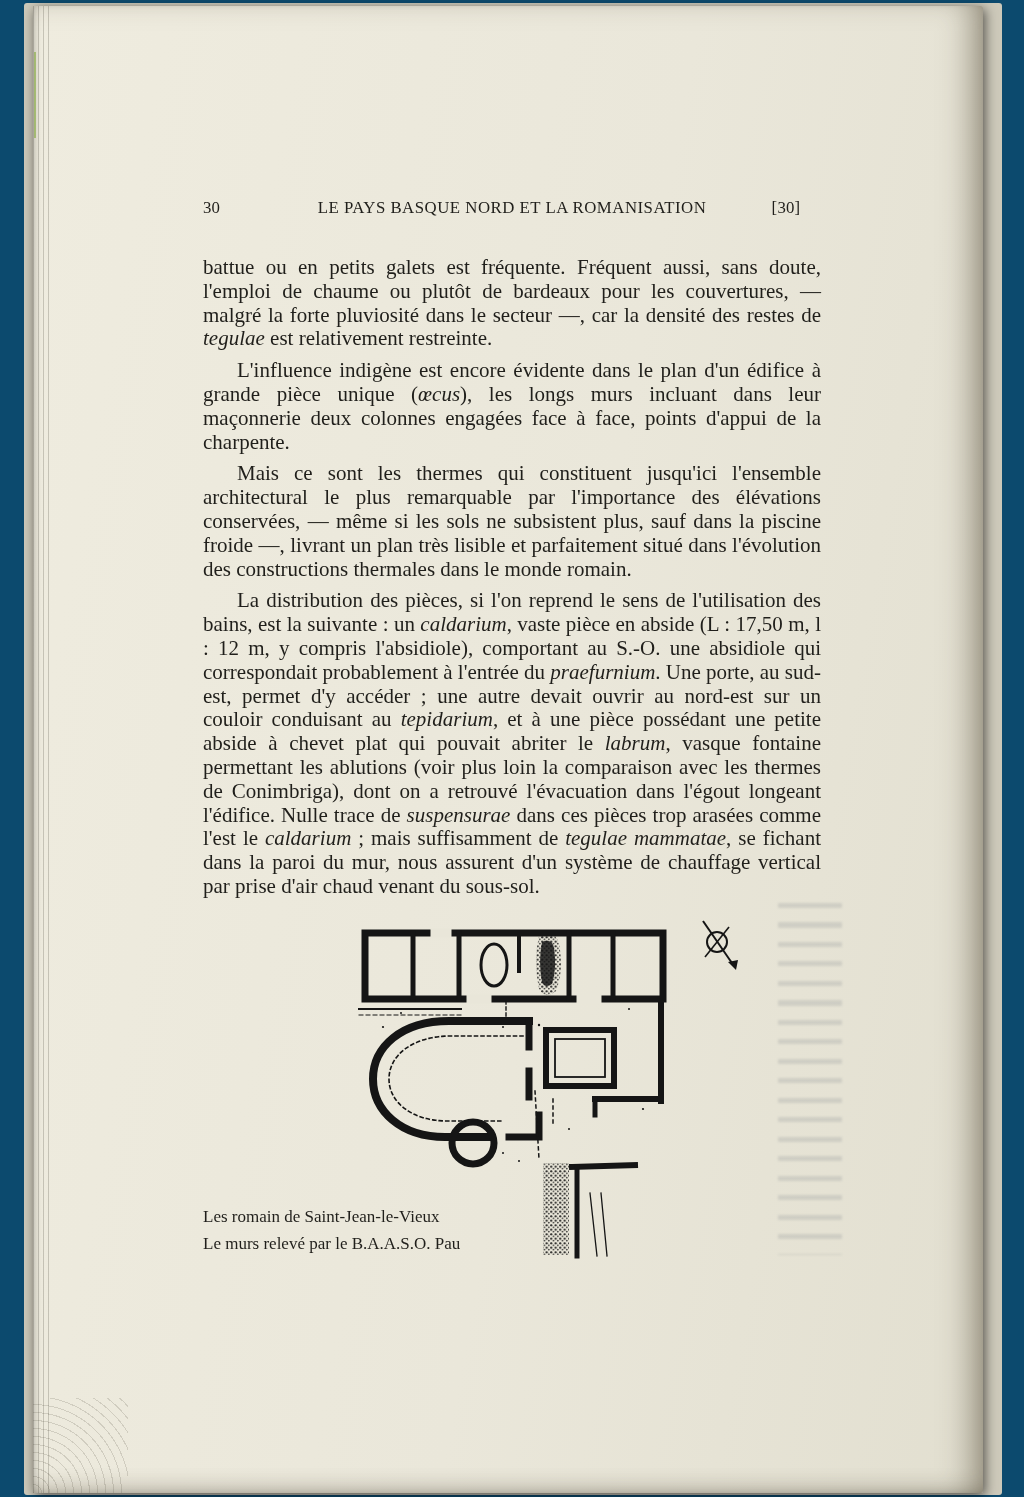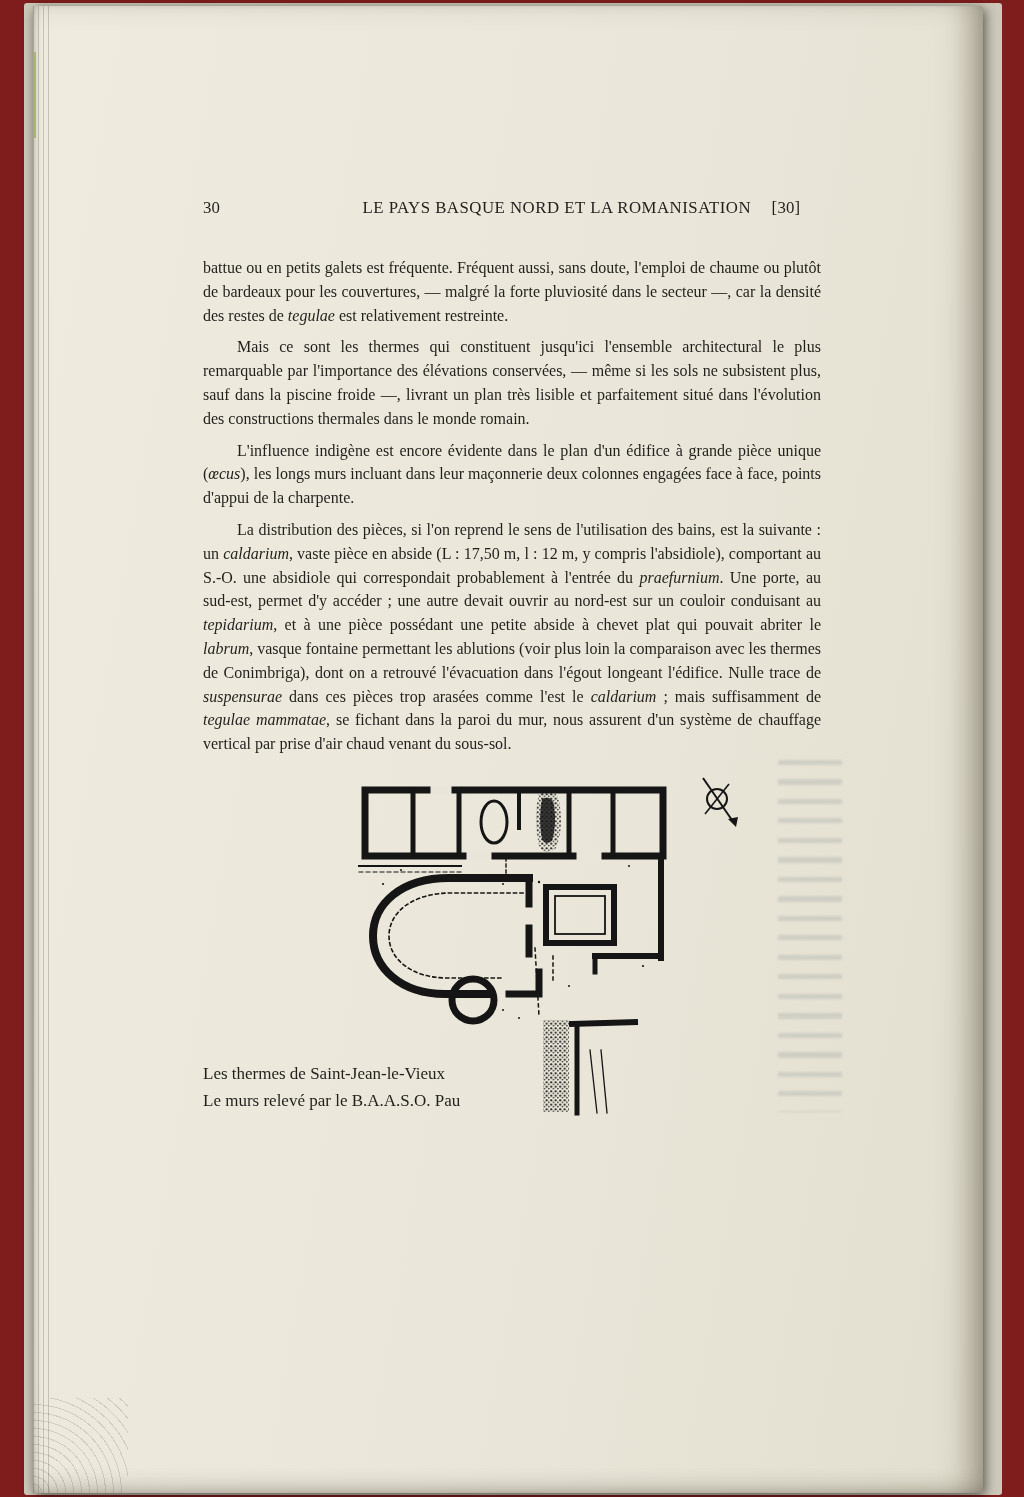--- a/index.html
+++ b/index.html
@@ -1,18 +1,18 @@
 <!DOCTYPE html>
 <html lang="fr"><head>
 <meta charset="utf-8">
 <style>
   html,body{margin:0;padding:0;background:#0b0b0b;}
   .scene{
     position:relative;width:1024px;height:1497px;overflow:hidden;
-    background:#7f1d1d;
+    background:#0c4a6e;
     font-family:"Liberation Serif","DejaVu Serif",serif;
     color:#201f1b;
   }
   
   .page-under{
     position:absolute;left:24px;top:3px;width:978px;height:1492px;
     background:#cdc9ba;border-radius:3px;
   }
   .page{
     position:absolute;left:33px;top:6px;width:950px;height:1487px;
@@ -39,26 +39,26 @@
     background:repeating-radial-gradient(circle at 0 100%,rgba(60,55,40,.16) 0 1px,rgba(0,0,0,0) 1px 8px);
   }
   .content{
     position:absolute;inset:0;box-sizing:border-box;
     padding:192px 162px 0 170px;
   }
   .runhead{
     display:flex;align-items:baseline;font-size:16.8px;letter-spacing:.2px;
   }
   .runhead .num{width:70px;}
-  .runhead .title{flex:1;text-align:right;letter-spacing:.5px;}
+  .runhead .title{flex:1;text-align:center;letter-spacing:.5px;}
   .runhead .numr{width:70px;text-align:center;}
   .bodytext{margin-top:38px;hyphens:auto;}
   p.para{
     margin:0 0 8px 0;text-align:justify;
-    font-size:16px;line-height:23.8px;
+    font-size:21px;line-height:23.8px;
   }
   p.para.indent{text-indent:34px;}
   p.para em{font-style:italic;}
   .figwrap{position:relative;height:372px;margin-top:10px;}
   .plan-svg{position:absolute;left:140px;top:0;}
   .caption{position:absolute;left:0;top:294px;font-size:17px;line-height:27px;}
   
   .ghost-text{
     position:absolute;left:575px;top:-6px;width:64px;height:352px;
     background:repeating-linear-gradient(to bottom,rgba(85,95,108,.5) 0 5px,rgba(0,0,0,0) 5px 19.5px);
@@ -79,22 +79,22 @@
     <div class="content">
 
       <div class="runhead">
         <span class="num">30</span>
         <span class="title">LE PAYS BASQUE NORD ET LA ROMANISATION</span>
         <span class="numr">[30]</span>
       </div>
 
       <div class="bodytext">
           <p class="para"><span>battue ou en petits galets est fréquente. Fréquent aussi, sans doute, l'emploi de chaume ou plutôt de bardeaux pour les couvertures, — malgré la forte pluviosité dans le secteur —, car la densité des restes de </span><em>tegulae</em><span> est relativement restreinte.</span></p>
+          <p class="para indent"><span>L'influence indigène est encore évidente dans le plan d'un édifice à grande pièce unique (</span><em>œcus</em><span>), les longs murs incluant dans leur maçonnerie deux colonnes engagées face à face, points d'appui de la charpente.</span></p>
           <p class="para indent"><span>Mais ce sont les thermes qui constituent jusqu'ici l'ensemble architectural le plus remarquable par l'importance des élévations conservées, — même si les sols ne subsistent plus, sauf dans la piscine froide —, livrant un plan très lisible et parfaitement situé dans l'évolution des constructions thermales dans le monde romain.</span></p>
-          <p class="para indent"><span>L'influence indigène est encore évidente dans le plan d'un édifice à grande pièce unique (</span><em>œcus</em><span>), les longs murs incluant dans leur maçonnerie deux colonnes engagées face à face, points d'appui de la charpente.</span></p>
           <p class="para indent"><span>La distribution des pièces, si l'on reprend le sens de l'utilisation des bains, est la suivante : un </span><em>caldarium</em><span>, vaste pièce en abside (L : 17,50 m, l : 12 m, y compris l'absidiole), comportant au S.-O. une absidiole qui correspondait probablement à l'entrée du </span><em>praefurnium</em><span>. Une porte, au sud-est, permet d'y accéder ; une autre devait ouvrir au nord-est sur un couloir conduisant au </span><em>tepidarium</em><span>, et à une pièce possédant une petite abside à chevet plat qui pouvait abriter le </span><em>labrum</em><span>, vasque fontaine permettant les ablutions (voir plus loin la comparaison avec les thermes de Conimbriga), dont on a retrouvé l'évacuation dans l'égout longeant l'édifice. Nulle trace de </span><em>suspensurae</em><span> dans ces pièces trop arasées comme l'est le </span><em>caldarium</em><span> ; mais suffisamment de </span><em>tegulae mammatae</em><span>, se fichant dans la paroi du mur, nous assurent d'un système de chauffage vertical par prise d'air chaud venant du sous-sol.</span></p>
         </div>
 
       <div class="figwrap">
 
         <svg class="plan-svg" width="410" height="352" viewBox="0 0 410 352" aria-hidden="true">
           <defs>
             <pattern id="stip" width="4.5" height="4.5" patternUnits="userSpaceOnUse">
               <circle cx="1.2" cy="1.2" r="1.05" fill="#141414"></circle>
               <circle cx="3.4" cy="3.2" r="0.8" fill="#141414"></circle>
@@ -163,20 +163,20 @@
             <line x1="360" y1="12" x2="391" y2="57" stroke-width="2"></line>
             <line x1="386" y1="18" x2="362" y2="48" stroke-width="1.6"></line>
             <circle cx="374" cy="33" r="10" stroke-width="2"></circle>
             <polygon points="393,61 385,53 395,51" fill="#151515" stroke="none"></polygon>
           </g>
         </svg>
 
         <div class="ghost-text"></div>
 
         <div class="caption">
-          <div>Les thermes de Saint-Jean-le-Vieux</div>
+          <div>Les romain de Saint-Jean-le-Vieux</div>
           <div>Le murs relevé par le B.A.A.S.O. Pau</div>
         </div>
       </div>
 
     </div>
   </div>
 </div>
 
 </body></html>

